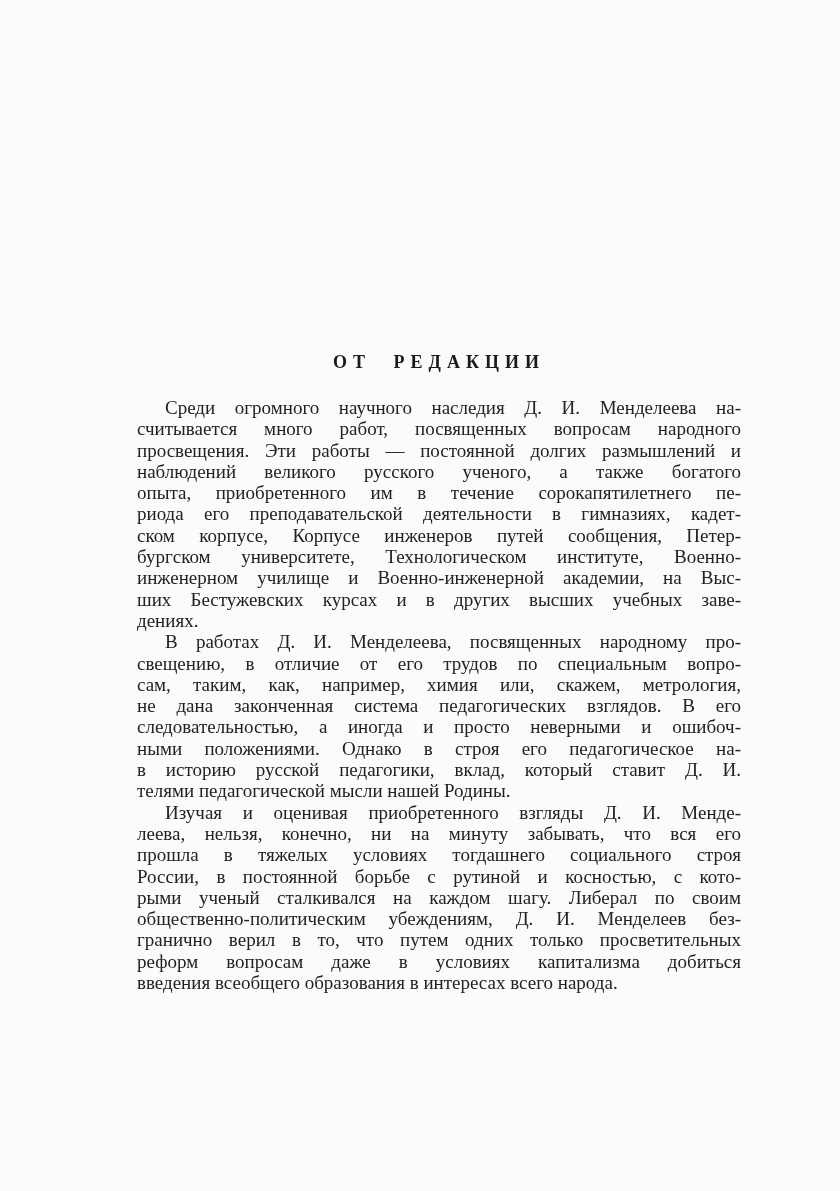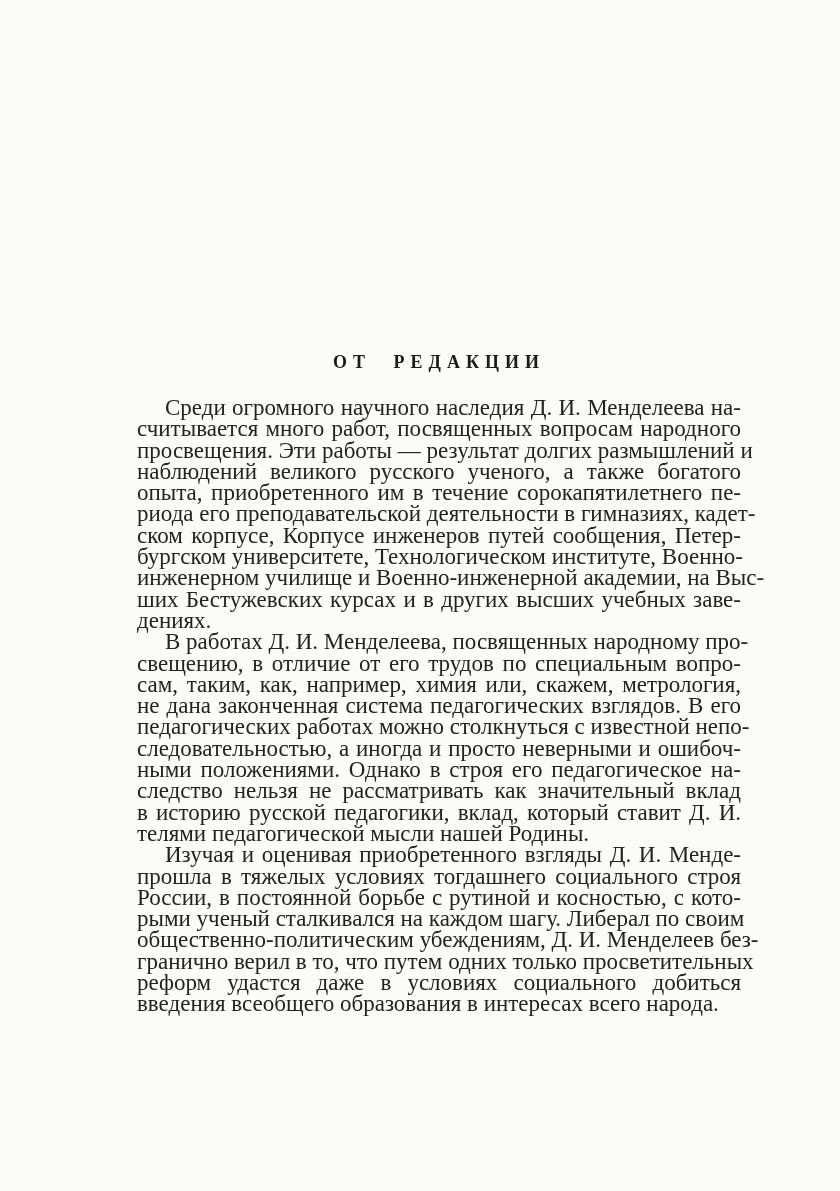--- a/index.html
+++ b/index.html
@@ -32,21 +32,21 @@
     font-weight: bold;
     text-align: center;
     letter-spacing: 6px;
     word-spacing: 12px;
     color: #1b1b1b;
     font-family: Liberation Serif, serif;
   }
   .para {
     margin: 0;
     padding: 0;
-    font-size: 23px;
+    font-size: 19px;
   }
   .para .line {
     line-height: 21.3px;
     white-space: nowrap;
     text-align: justify;
     text-align-last: justify;
     color: #222;
   }
   .para .line:first-child {
     text-indent: 28px;
@@ -58,46 +58,45 @@
 </style>
 </head>
 <body>
 
 <div class="scan-page">
   <div class="text-block">
     <h1 class="page-title">ОТ РЕДАКЦИИ</h1>
     <div class="para">
         <div class="line">Среди огромного научного наследия Д. И. Менделеева на-</div>
         <div class="line">считывается много работ, посвященных вопросам народного</div>
-        <div class="line">просвещения. Эти работы — результат долгих размышлений и</div>
+        <div class="line">просвещения. Эти работы — постоянной долгих размышлений и</div>
         <div class="line">наблюдений великого русского ученого, а также богатого</div>
         <div class="line">опыта, приобретенного им в течение сорокапятилетнего пе-</div>
         <div class="line">риода его преподавательской деятельности в гимназиях, кадет-</div>
         <div class="line">ском корпусе, Корпусе инженеров путей сообщения, Петер-</div>
         <div class="line">бургском университете, Технологическом институте, Военно-</div>
         <div class="line">инженерном училище и Военно-инженерной академии, на Выс-</div>
         <div class="line">ших Бестужевских курсах и в других высших учебных заве-</div>
         <div class="line">дениях.</div>
       </div>
     <div class="para">
         <div class="line">В работах Д. И. Менделеева, посвященных народному про-</div>
         <div class="line">свещению, в отличие от его трудов по специальным вопро-</div>
         <div class="line">сам, таким, как, например, химия или, скажем, метрология,</div>
         <div class="line">не дана законченная система педагогических взглядов. В его</div>
-        <div class="line">педагогических работах можно столкнуться с известной непо-</div>
         <div class="line">следовательностью, а иногда и просто неверными и ошибоч-</div>
         <div class="line">ными положениями. Однако в строя его педагогическое на-</div>
-        <div class="line">следство нельзя не рассматривать как значительный вклад</div>
         <div class="line">в историю русской педагогики, вклад, который ставит Д. И.</div>
         <div class="line">телями педагогической мысли нашей Родины.</div>
       </div>
     <div class="para">
         <div class="line">Изучая и оценивая приобретенного взгляды Д. И. Менде-</div>
+        <div class="line">леева, нельзя, конечно, ни на минуту забывать, что вся его</div>
         <div class="line">прошла в тяжелых условиях тогдашнего социального строя</div>
         <div class="line">России, в постоянной борьбе с рутиной и косностью, с кото-</div>
         <div class="line">рыми ученый сталкивался на каждом шагу. Либерал по своим</div>
         <div class="line">общественно-политическим убеждениям, Д. И. Менделеев без-</div>
         <div class="line">гранично верил в то, что путем одних только просветительных</div>
-        <div class="line">реформ удастся даже в условиях социального добиться</div>
+        <div class="line">реформ вопросам даже в условиях капитализма добиться</div>
         <div class="line">введения всеобщего образования в интересах всего народа.</div>
       </div>
   </div>
 </div>
 
 </body></html>

